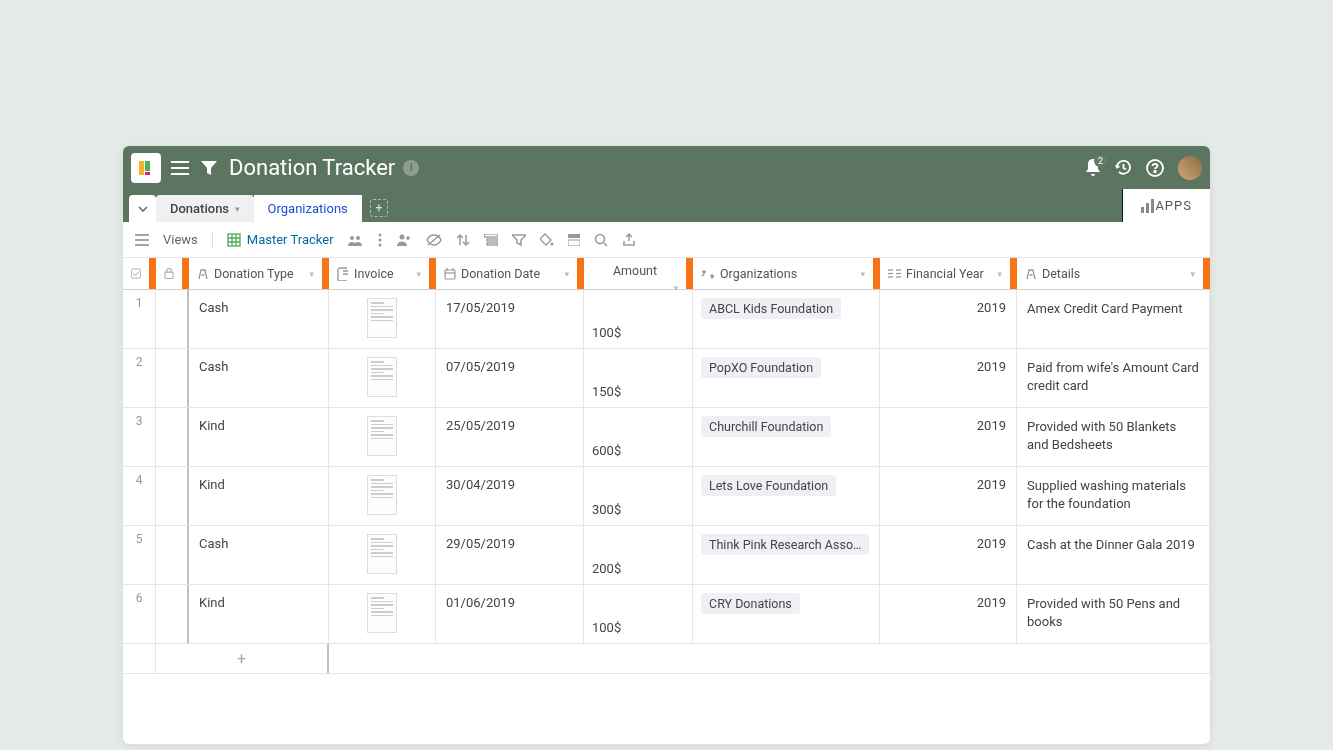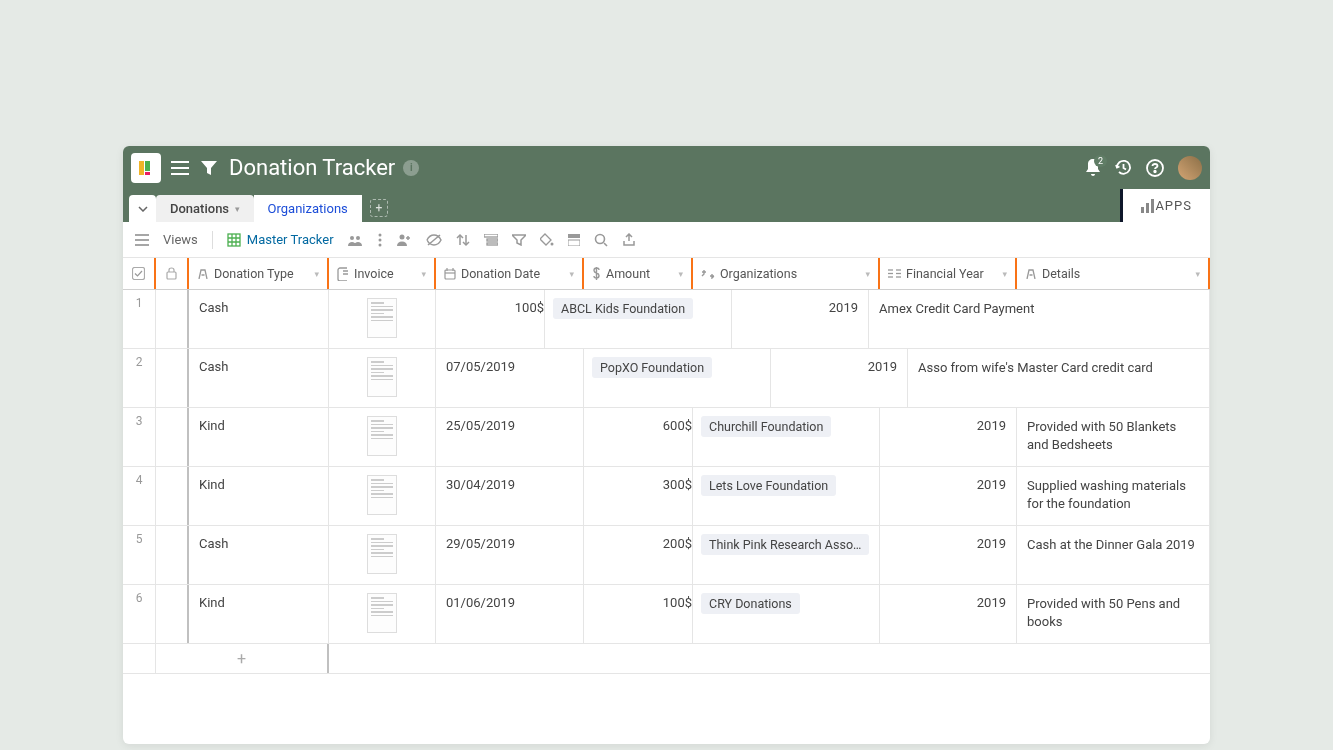--- a/index.html
+++ b/index.html
@@ -153,21 +153,21 @@
   margin-left: auto;
   height: 33px;
   padding: 0 18px;
   color: #555;
   font-size: 13px;
   letter-spacing: 1px;
   display: flex;
   align-items: center;
   gap: 0;
   background: #fff;
-  border-left: 3px solid #0f172a;
+  border-left: 1px solid #0f172a;
 }
 
 .toolbar {
   height: 36px;
   background: #fff;
   border-bottom: 1px solid #e5e5e5;
   display: flex;
   align-items: center;
   padding: 0 12px;
   gap: 14px;
@@ -200,35 +200,35 @@
   height: 32px;
   border-bottom: 1px solid #d0d0d0;
   background: #fff;
 }
 .th {
   display: flex;
   align-items: center;
   padding: 0 8px;
   font-size: 12.5px;
   color: #555;
-  border-right: 2px solid #f97316;
+  border-right: 7px solid #f97316;
   gap: 5px;
   position: relative;
 }
 .th .harrow {
   margin-left: auto;
   font-size: 9px;
   color: #bbb;
 }
 .col-chk { width: 33px; justify-content: center; }
 .col-lock { width: 33px; justify-content: center; }
 .col-type { width: 140px; }
 .col-inv { width: 107px; }
 .col-date { width: 148px; }
-.col-amt { width: 109px; }
+.col-amt { width: 109px; flex-direction: column; }
 .col-org { width: 187px; }
 .col-year { width: 137px; }
 .col-det { flex: 1; }
 .table-body {}
 .row {
   display: flex;
   min-height: 59px;
   border-bottom: 1px solid #e5e5e5;
 }
 .cell {
@@ -538,20 +538,21 @@
     <div class="cell col-inv">
       <div class="thumb">
         <div class="line short"></div>
               <div class="line"></div>
               <div class="line"></div>
               <div class="line short"></div>
               <div class="line"></div>
               <div class="line"></div>
       </div>
     </div>
+    <div class="cell col-date">17/05/2019</div>
     <div class="cell col-amt">100$</div>
     <div class="cell col-org">
             <span class="tag">ABCL Kids Foundation</span>
           </div>
     <div class="cell col-year">2019</div>
     <div class="cell col-det">Amex Credit Card Payment</div>
   </div>
         <div class="row">
     <div class="cell col-chk">2</div>
     <div class="cell col-lock"></div>
@@ -560,25 +561,26 @@
       <div class="thumb">
         <div class="line short"></div>
               <div class="line"></div>
               <div class="line"></div>
               <div class="line short"></div>
               <div class="line"></div>
               <div class="line"></div>
       </div>
     </div>
     <div class="cell col-date">07/05/2019</div>
+    <div class="cell col-amt">150$</div>
     <div class="cell col-org">
             <span class="tag">PopXO Foundation</span>
           </div>
     <div class="cell col-year">2019</div>
-    <div class="cell col-det">Asso from wife's Master Card credit card</div>
+    <div class="cell col-det">Paid from wife's Amount Card credit card</div>
   </div>
         <div class="row">
     <div class="cell col-chk">3</div>
     <div class="cell col-lock"></div>
     <div class="cell col-type">Kind</div>
     <div class="cell col-inv">
       <div class="thumb">
         <div class="line short"></div>
               <div class="line"></div>
               <div class="line"></div>

